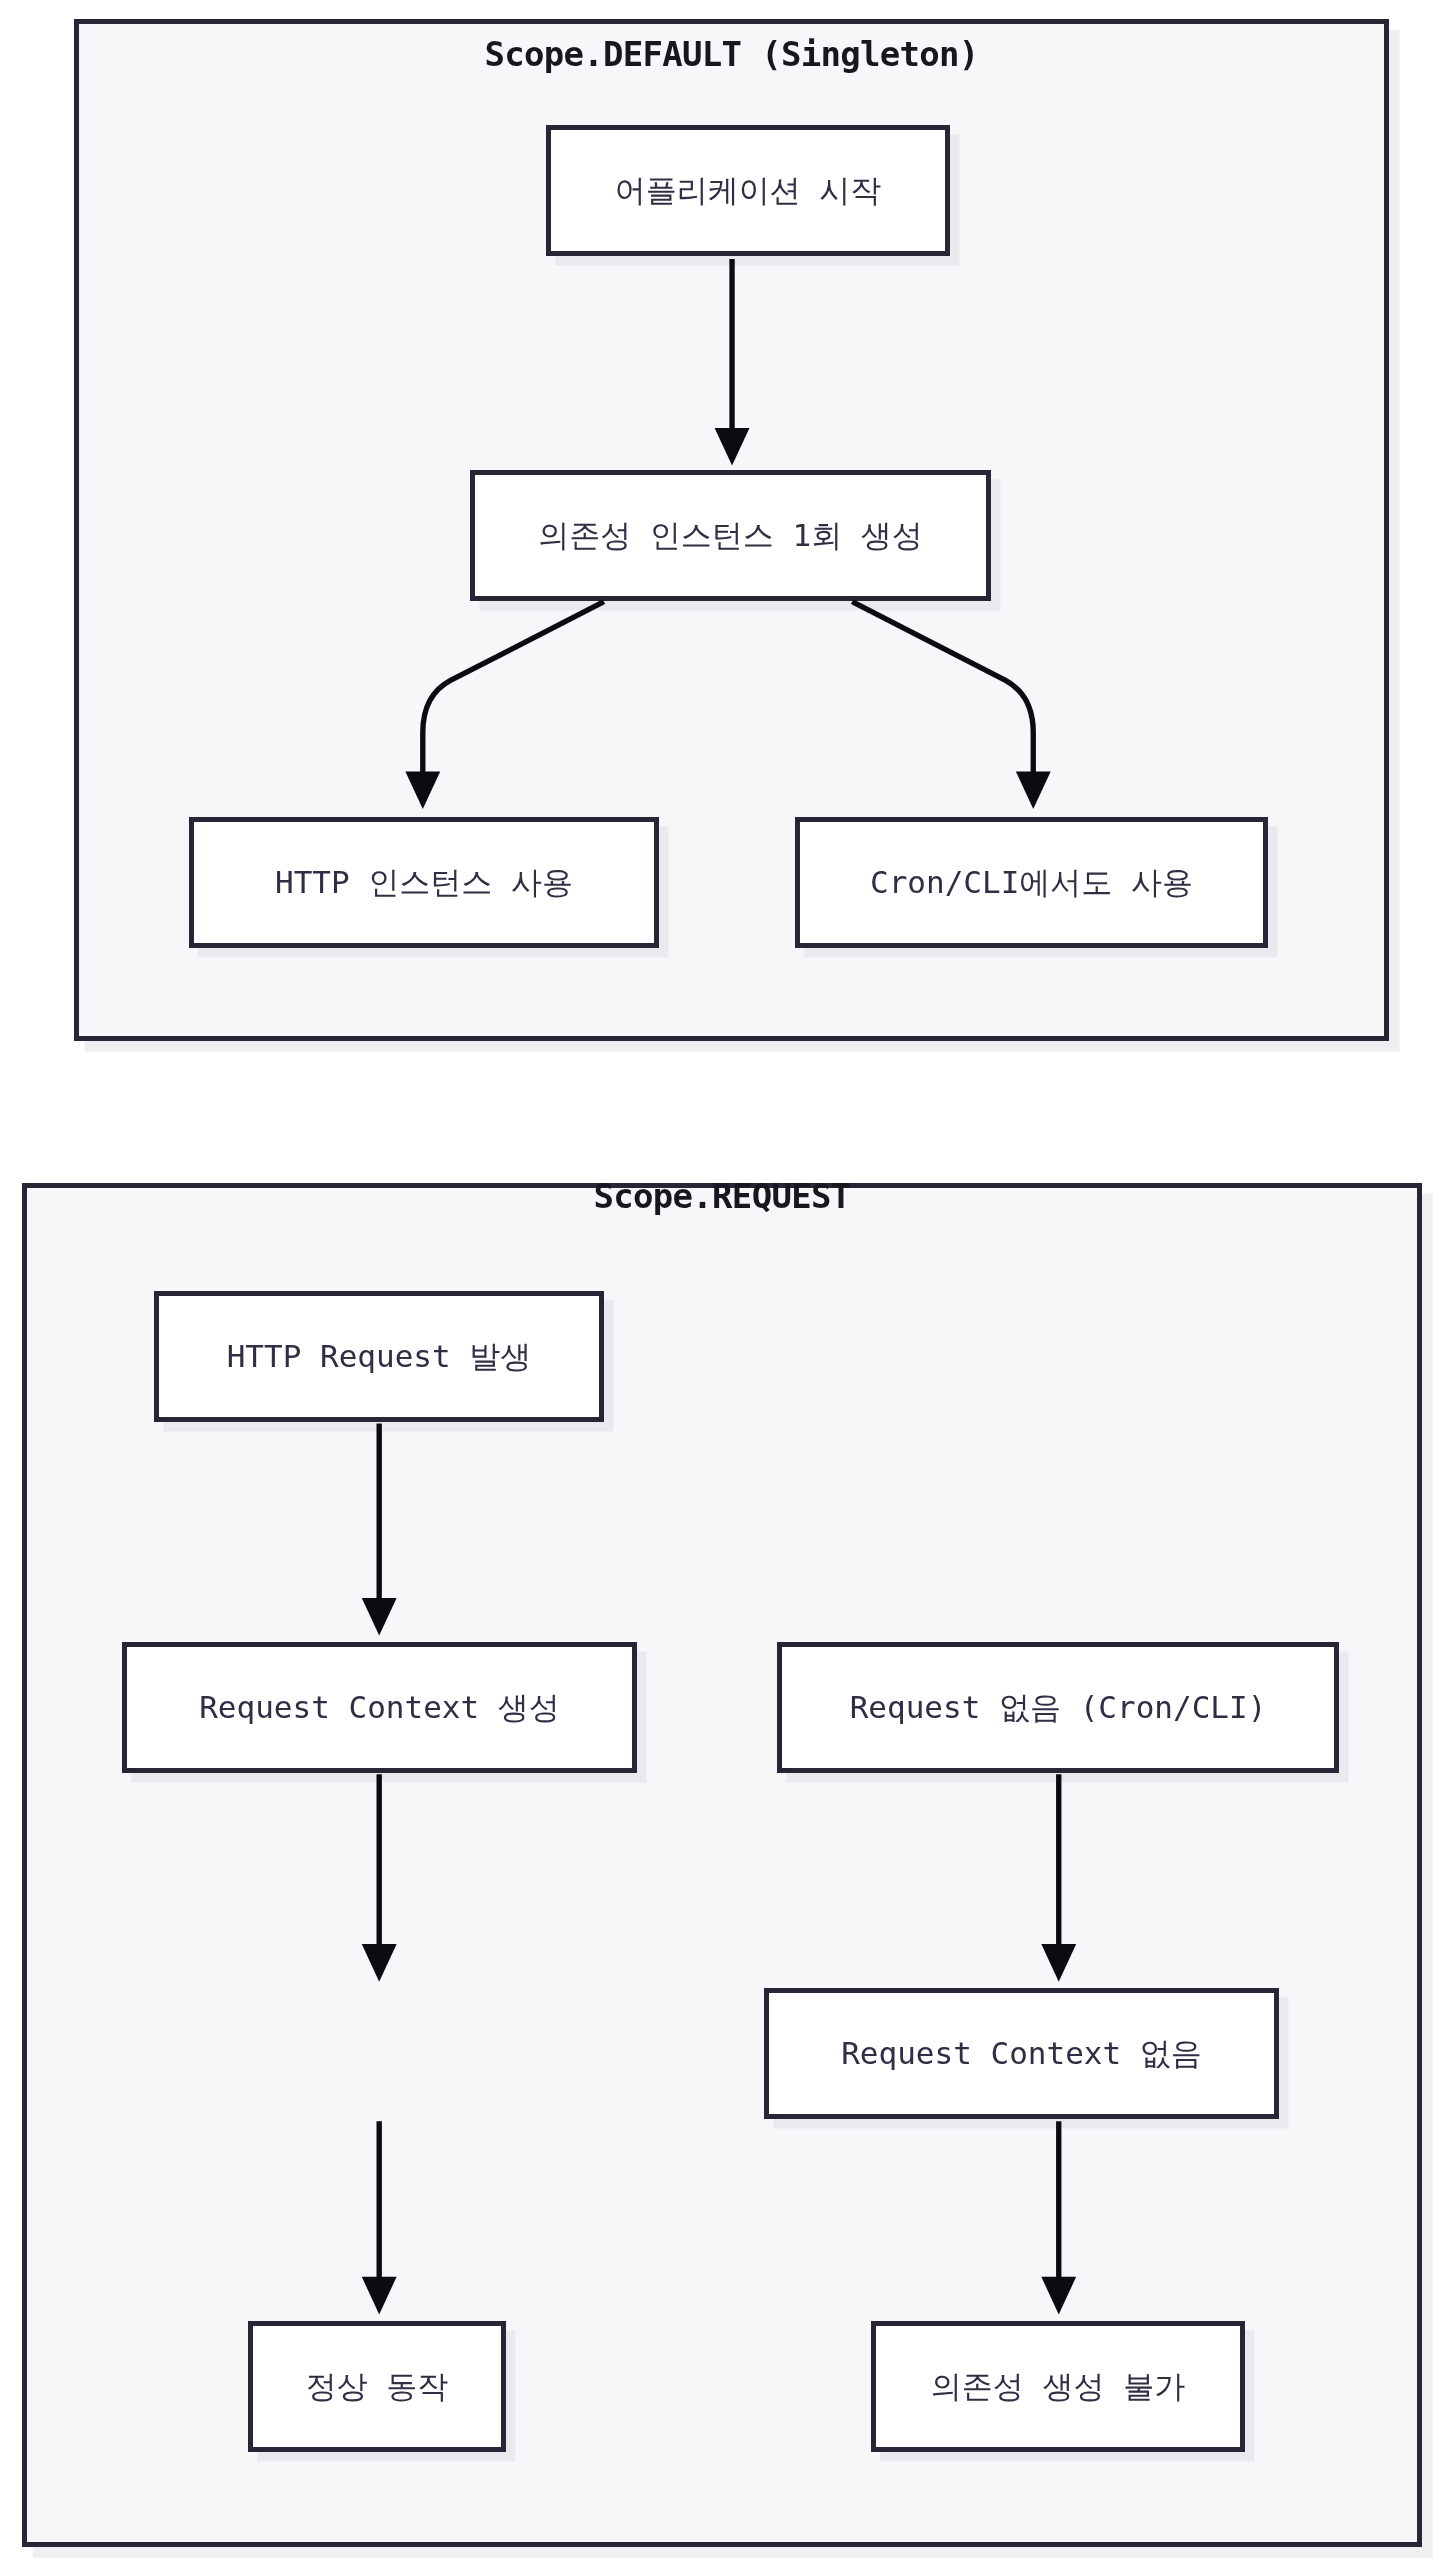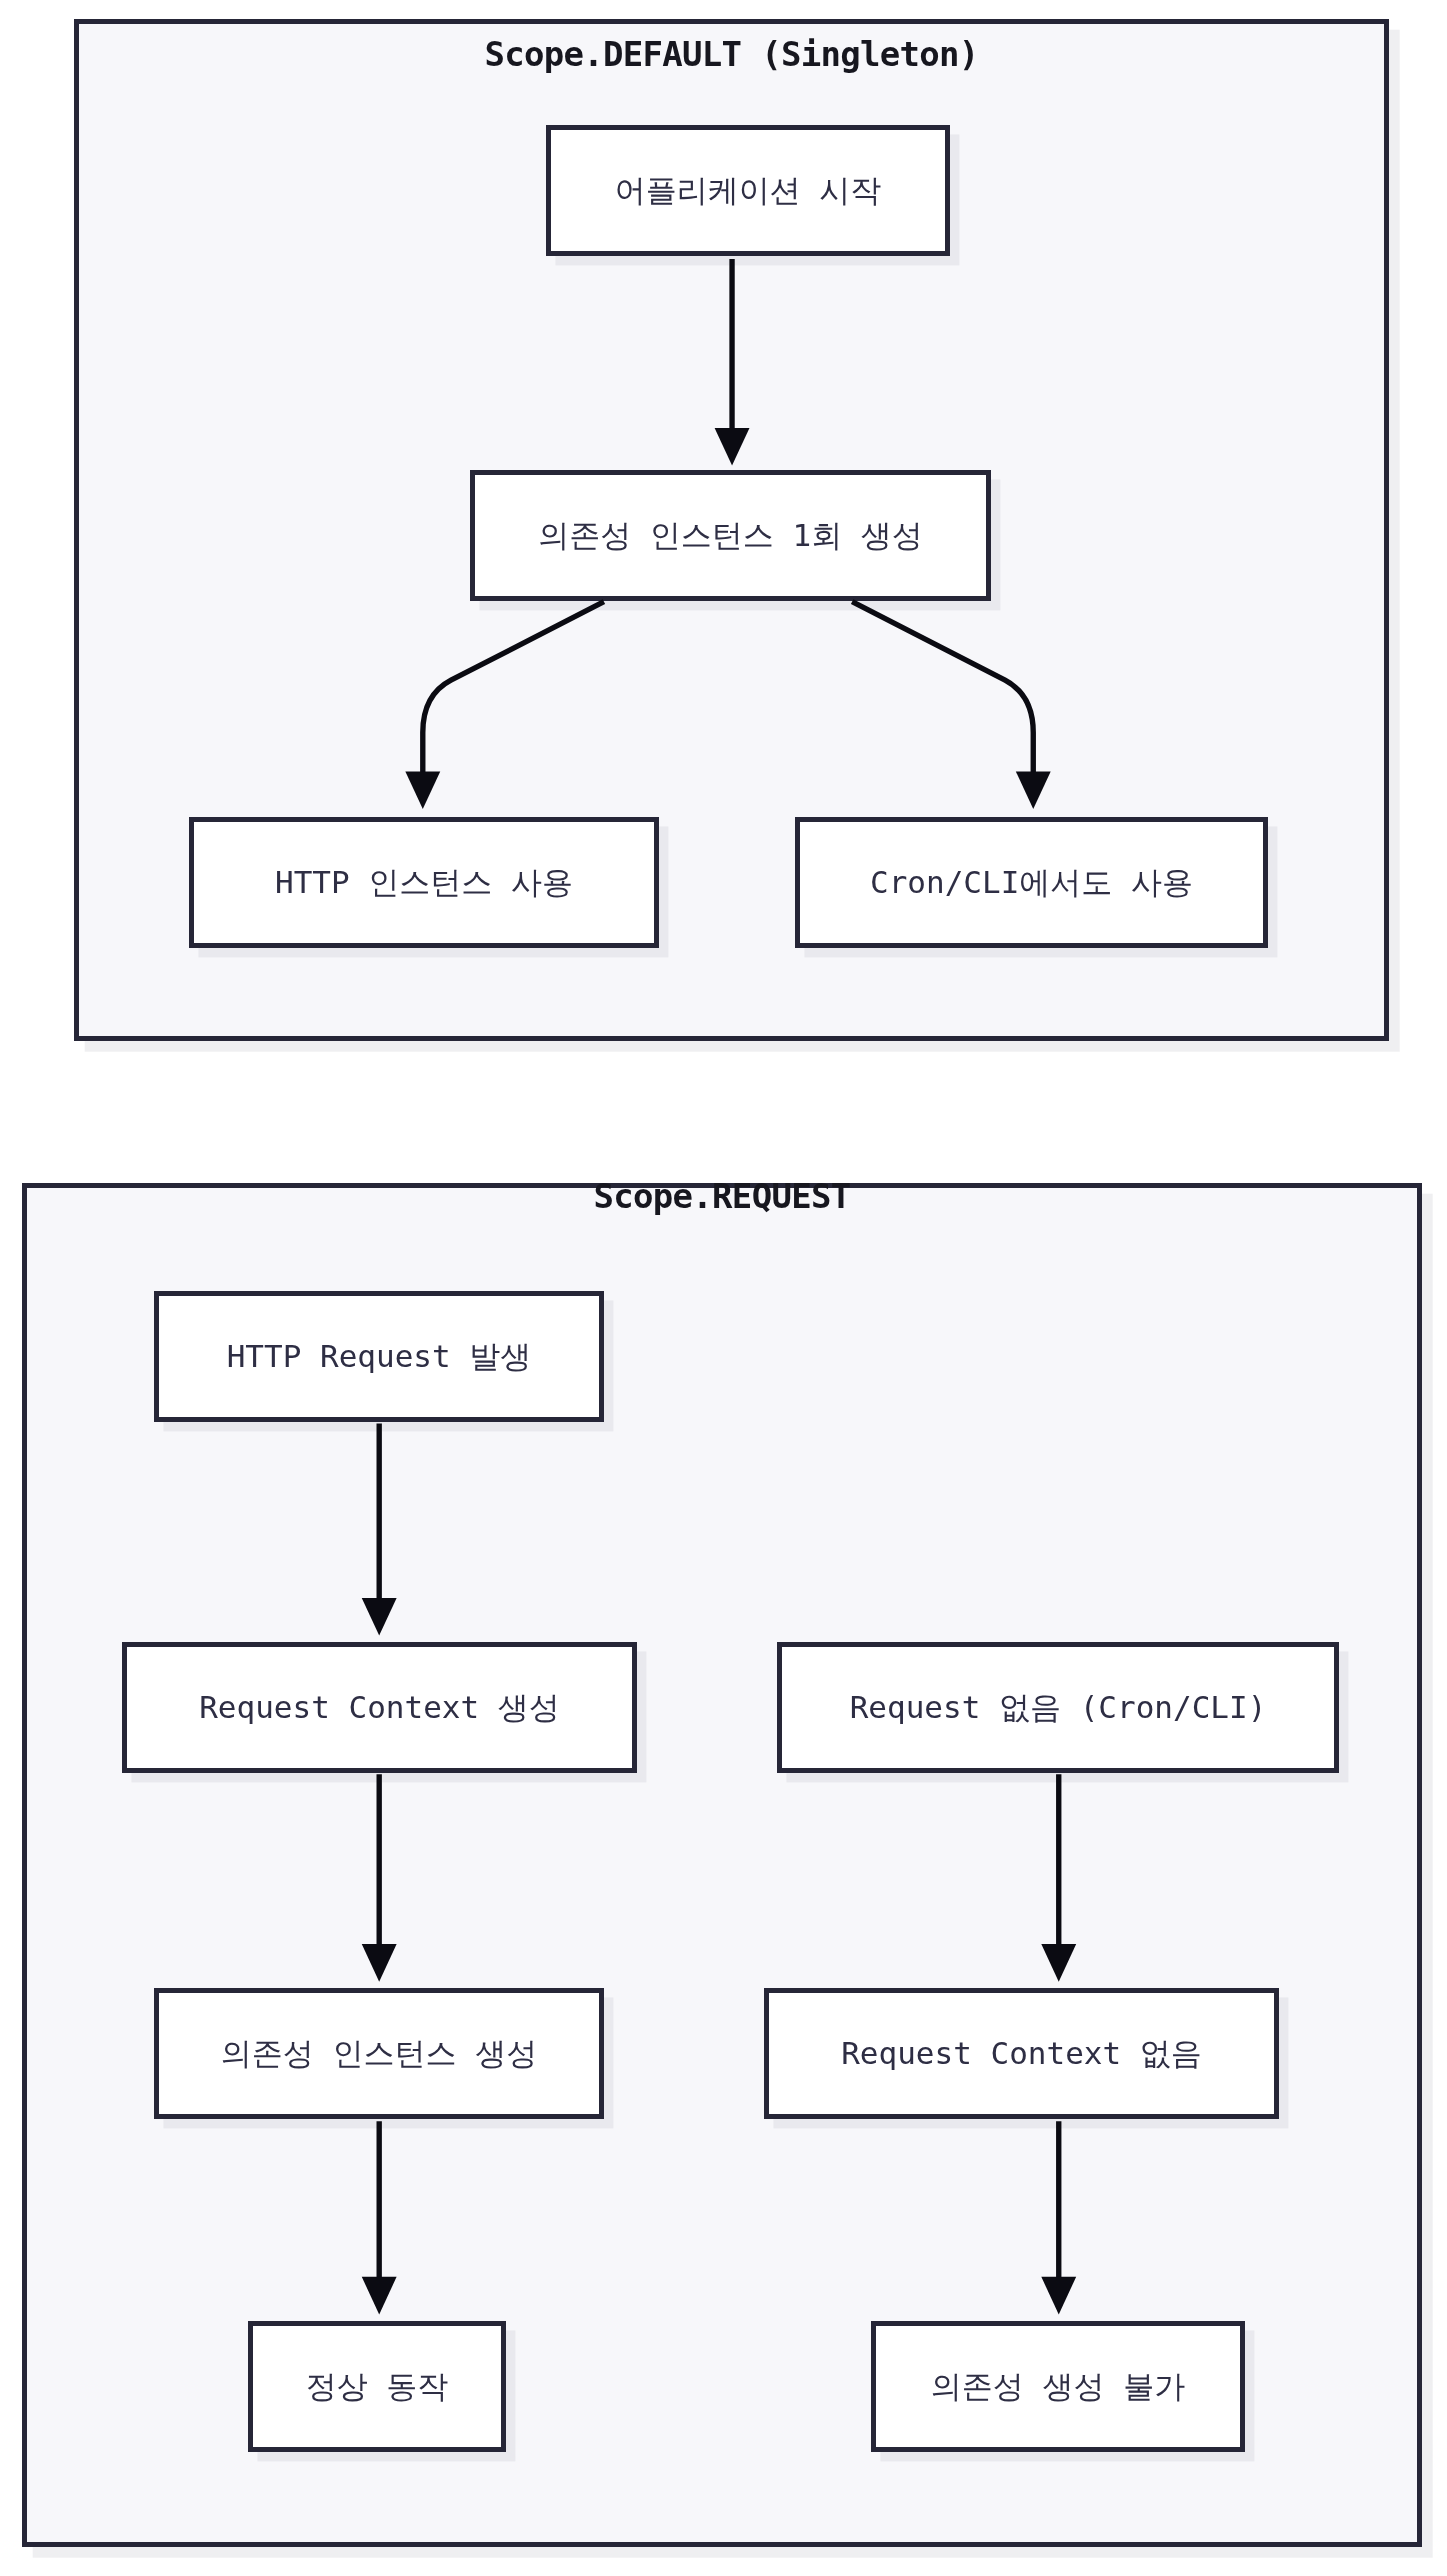--- a/index.html
+++ b/index.html
@@ -102,23 +102,20 @@
   </div>
 
   <div class="node" style="left:122px;top:1642px;width:515px;height:131px;">
     <span>Request Context 생성</span>
   </div>
 
   <div class="node" style="left:777px;top:1642px;width:562px;height:131px;">
     <span>Request 없음 (Cron/CLI)</span>
   </div>
 
-  <div class="node" style="left:154px;top:1988px;width:450px;height:131px;">
-    <span>의존성 인스턴스 생성</span>
-  </div>
 
   <div class="node" style="left:764px;top:1988px;width:515px;height:131px;">
     <span>Request Context 없음</span>
   </div>
 
   <div class="node" style="left:248px;top:2321px;width:258px;height:131px;">
     <span>정상 동작</span>
   </div>
 
   <div class="node" style="left:871px;top:2321px;width:374px;height:131px;">

